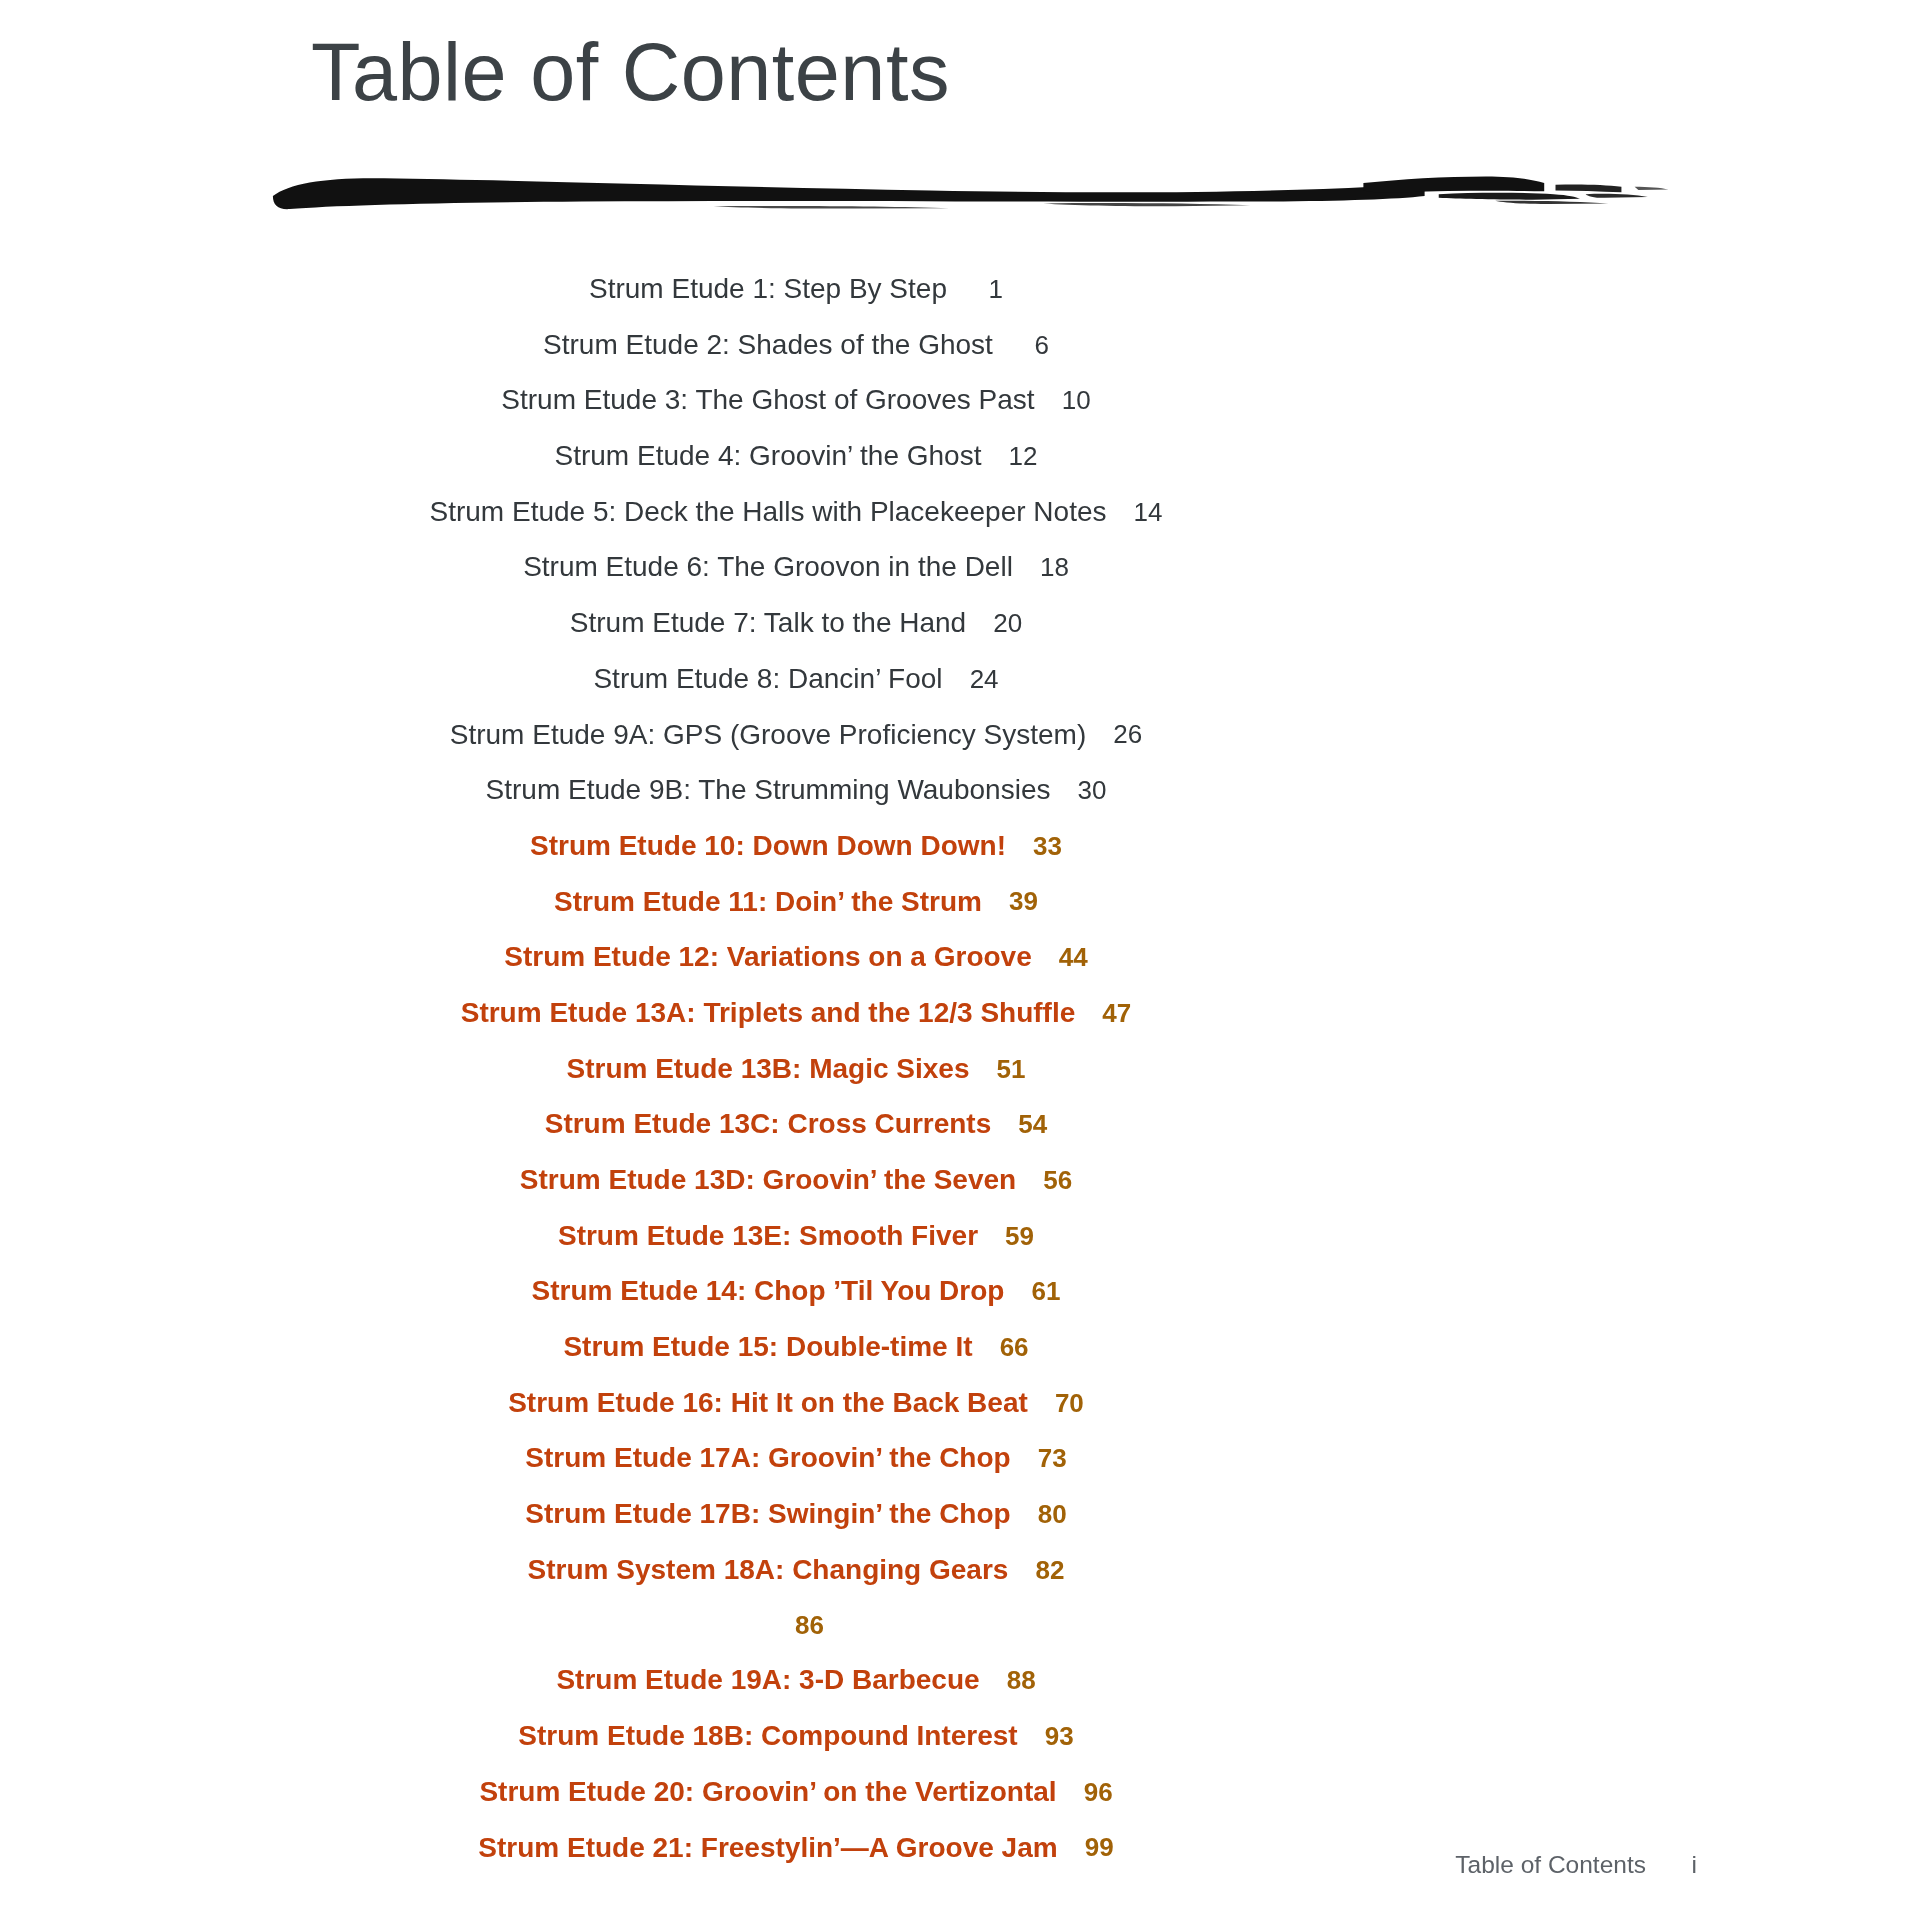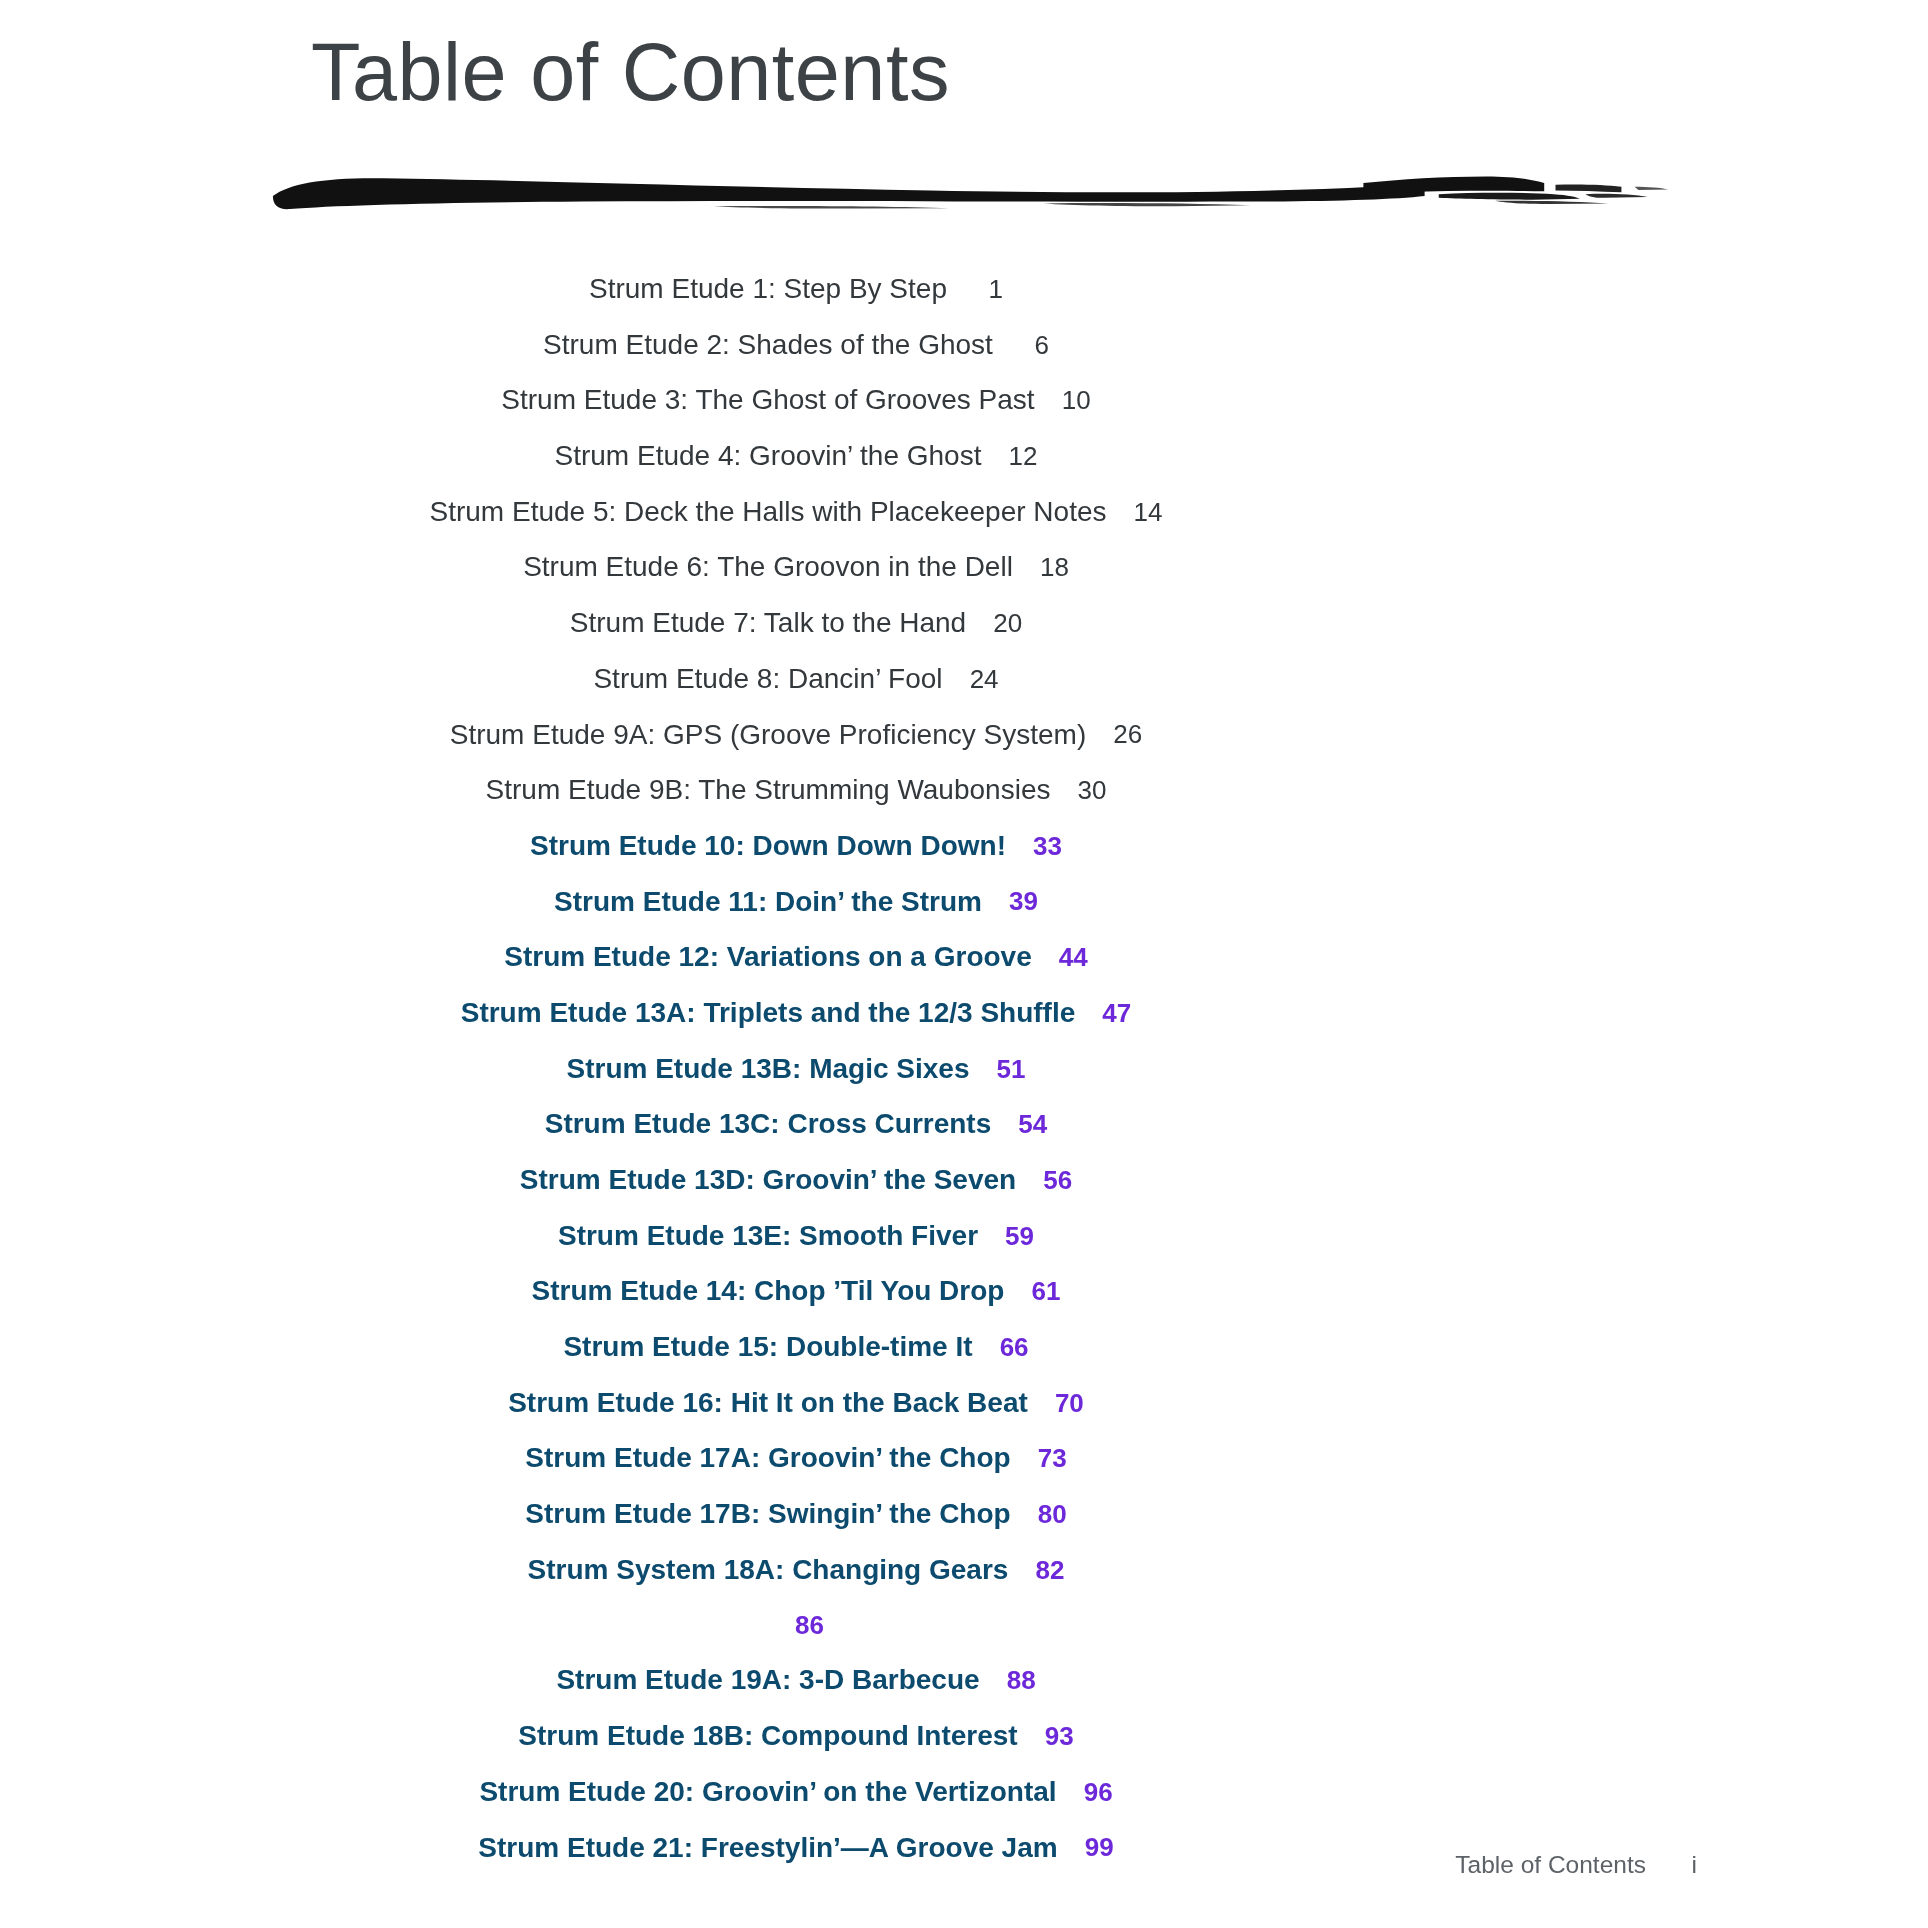--- a/index.html
+++ b/index.html
@@ -48,31 +48,31 @@
   .toc-row {
     display: flex;
     align-items: flex-start;
     justify-content: center;
     margin-bottom: 19.3px;
     line-height: 1.30;
   }
   .toc-label {
     font-size: 28px;
     font-weight: 700;
-    color: #0c4a6e;
+    color: #c2410c;
     max-width: 829px;
   }
   .toc-row.light .toc-label {
     font-weight: 400;
     color: #33383c;
   }
   .toc-page {
     font-size: 26px;
     font-weight: 700;
-    color: #6d28d9;
+    color: #a16207;
     min-width: 56px;
     text-align: right;
     flex: 0 0 auto;
     padding-top: 1.9px;
   }
   .toc-row.light .toc-page {
     font-weight: 400;
     color: #33383c;
   }
   .footer {

